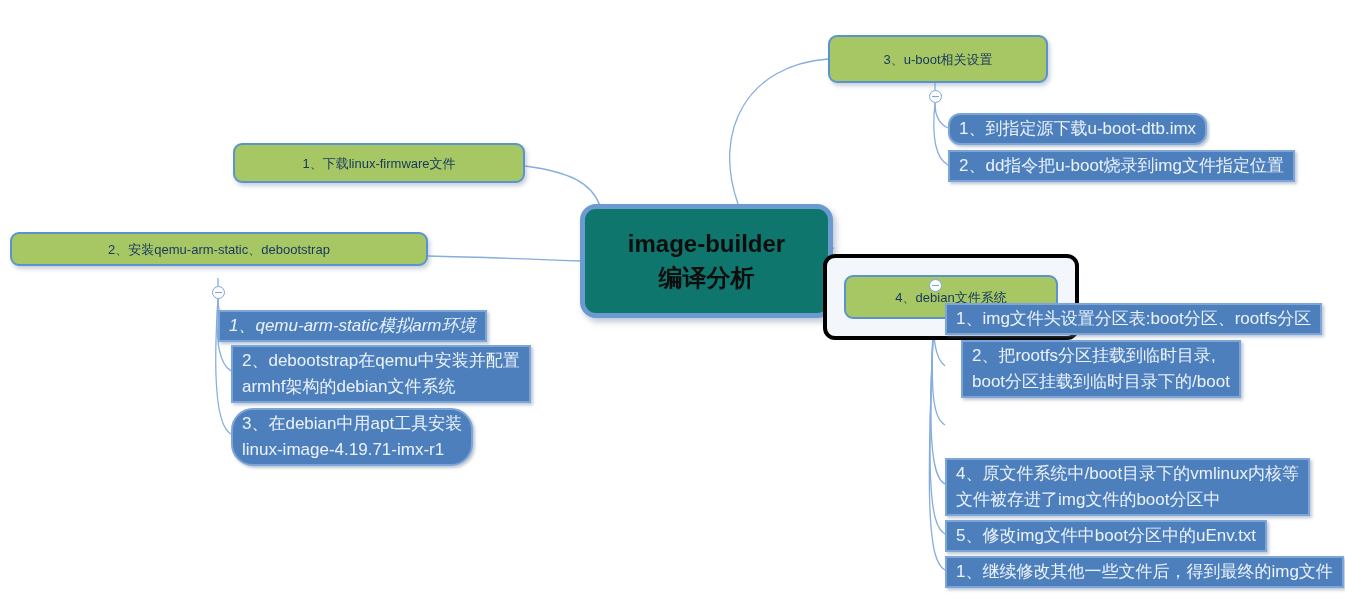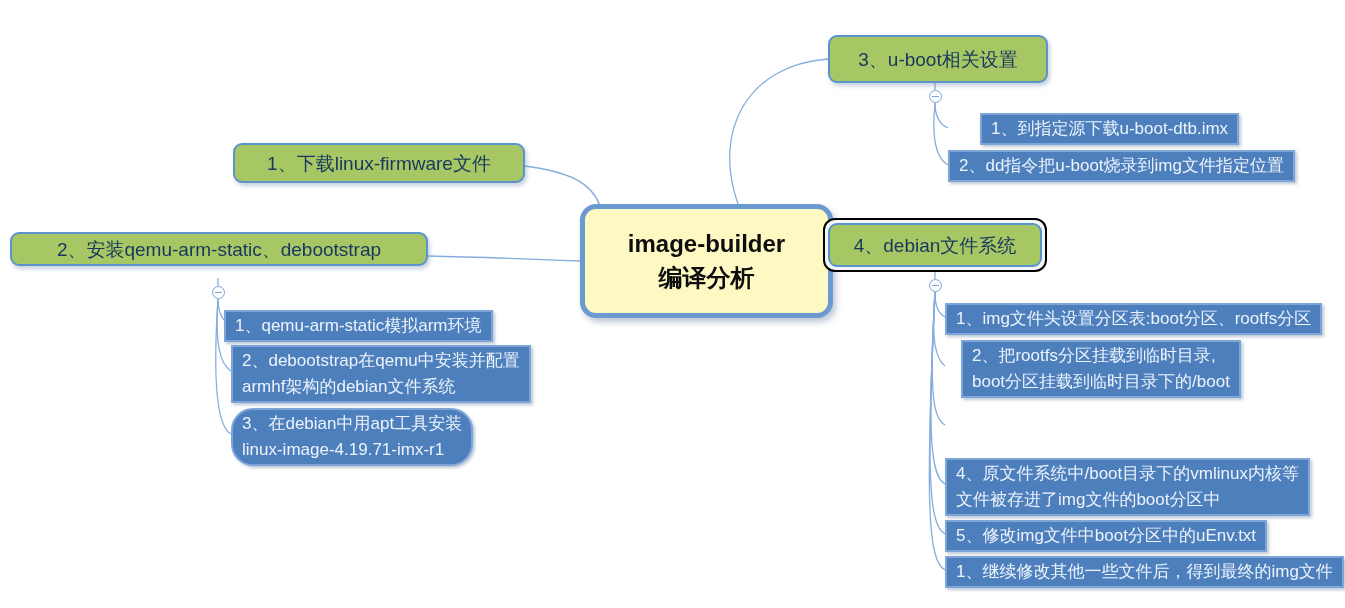--- a/index.html
+++ b/index.html
@@ -6,38 +6,38 @@
   .canvas{
     position:relative;width:1345px;height:608px;background:#ffffff;overflow:hidden;
     font-family:"Liberation Sans","DejaVu Sans",sans-serif;
   }
   .connectors{position:absolute;left:0;top:0;z-index:0;}
   .connectors path{fill:none;stroke:#85aede;stroke-width:1.3px;}
 
   
   .center-topic{
     position:absolute;left:580px;top:204px;width:243px;height:104px;
-    background:#fef9c3;border:5px solid #6a9ad0;border-radius:16px;
+    background:#0f766e;border:5px solid #6a9ad0;border-radius:16px;
     display:flex;flex-direction:column;align-items:center;justify-content:center;
     font-size:24px;font-weight:bold;color:#0d0d0d;line-height:34px;z-index:2;
     box-shadow:3px 4px 6px rgba(110,130,160,.45);
   }
 
   
   .topic{
     position:absolute;box-sizing:border-box;
     background:#a6c764;border:2px solid #5b93ce;border-radius:9px;
-    color:#17375e;font-size:19px;line-height:27px;white-space:pre;
+    color:#17375e;font-size:13px;line-height:27px;white-space:pre;
     display:flex;align-items:center;justify-content:center;
     padding:0 14px;z-index:2;
     box-shadow:2px 3px 4px rgba(120,140,170,.4);
   }
   .sel-ring{
-    position:absolute;box-sizing:border-box;border:2px solid #000000;
-    border-radius:12px;padding:3px;z-index:2;background:#f3f7fb;
+    position:absolute;box-sizing:border-box;border:4px solid #000000;
+    border-radius:12px;padding:17px;z-index:2;background:#f3f7fb;margin-top:36px;
   }
   .sel-ring .topic{position:relative;left:0;top:0;box-shadow:none;}
 
   
   .sub{
     position:absolute;box-sizing:border-box;
     background:#4d7fbd;border:2px solid #7da5d8;
     color:#ecf3fb;font-size:17px;line-height:26px;white-space:pre;
     padding:1px 9px;z-index:2;
     box-shadow:2px 2px 3px rgba(108,130,160,.45);
@@ -90,33 +90,33 @@
   <div class="topic" style="left:233px;top:143px;min-width:292px;height:40px;">
     <span>1、下载linux-firmware文件</span>
   </div>
 
   <div class="topic" style="left:10px;top:232px;min-width:418px;height:34px;">
     <span>2、安装qemu-arm-static、debootstrap</span>
   </div>
   <div class="collapse" style="left:212px;top:286px;">
     <div class="minus"></div>
   </div>
-  <div class="sub" style="left:224px;top:310px;"><span>1、qemu-arm-static模拟arm环境</span></div>
+  <div class="sub" style="left:218px;top:310px;font-style:italic;"><span>1、qemu-arm-static模拟arm环境</span></div>
   <div class="sub" style="left:231px;top:345px;"><span>2、debootstrap在qemu中安装并配置
 armhf架构的debian文件系统</span></div>
   <div class="sub" style="left:231px;top:408px;border-radius:22px;"><span>3、在debian中用apt工具安装
 linux-image-4.19.71-imx-r1</span></div>
 
   <div class="topic" style="left:828px;top:35px;min-width:220px;height:48px;">
     <span>3、u-boot相关设置</span>
   </div>
   <div class="collapse" style="left:929px;top:90px;">
     <div class="minus"></div>
   </div>
-  <div class="sub" style="left:980px;top:113px;"><span>1、到指定源下载u-boot-dtb.imx</span></div>
+  <div class="sub" style="left:948px;top:113px;border-radius:12px;"><span>1、到指定源下载u-boot-dtb.imx</span></div>
   <div class="sub" style="left:948px;top:150px;"><span>2、dd指令把u-boot烧录到img文件指定位置</span></div>
 
   <div class="sel-ring" style="left:823px;top:218px;">
     <div class="topic" style="min-width:214px;height:44px;">
       <span>4、debian文件系统</span>
     </div>
   </div>
   <div class="collapse" style="left:929px;top:279px;">
     <div class="minus"></div>
   </div>

